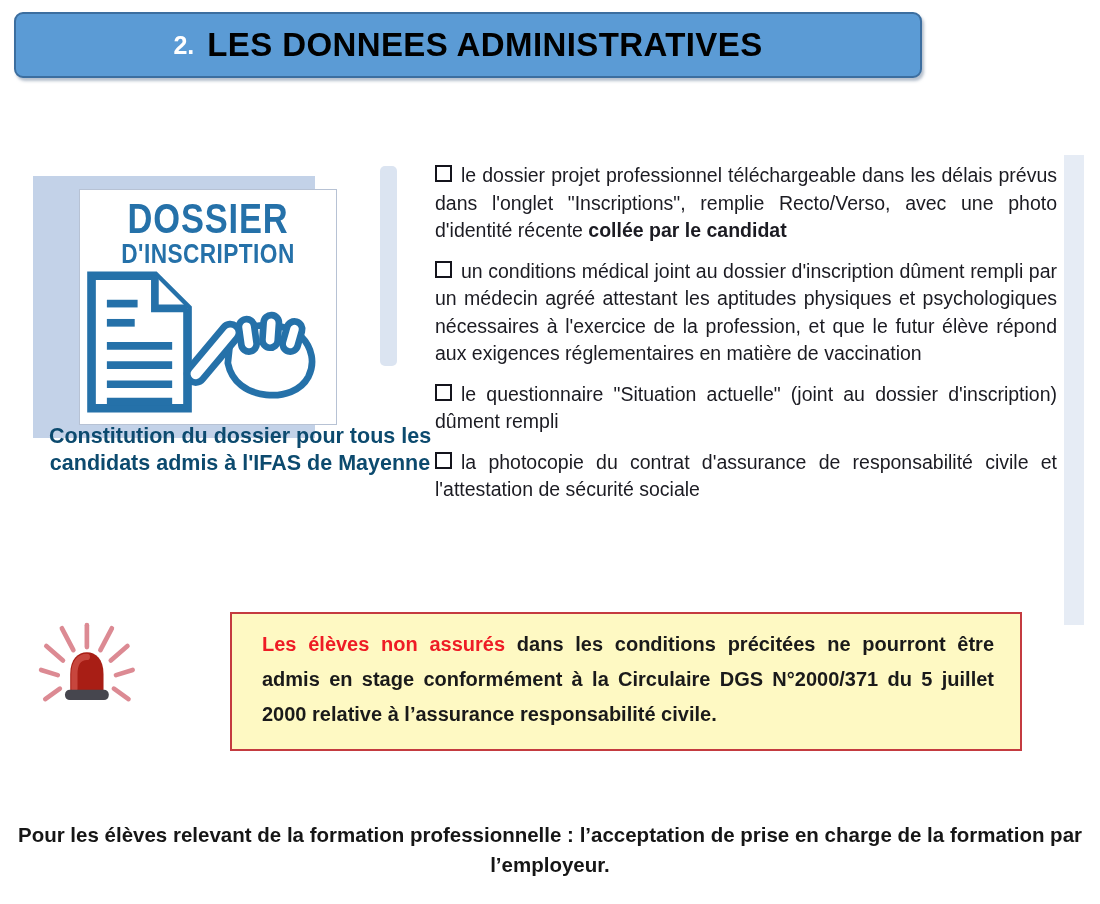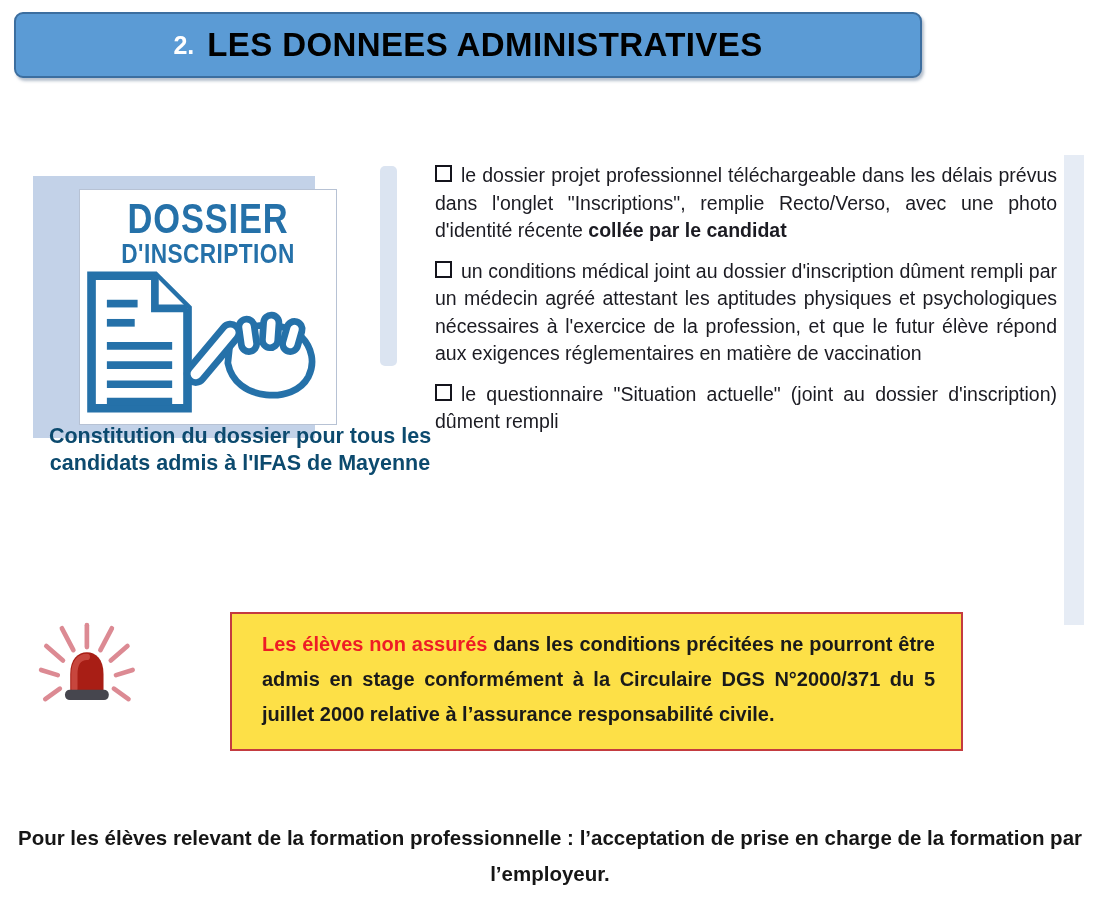--- a/index.html
+++ b/index.html
@@ -30,29 +30,29 @@
            color:#0c4a6e;font-weight:bold;font-size:21.5px;line-height:27px;}
 
   
   .checklist{position:absolute;left:435px;top:162px;width:622px;}
   .check-item{font-size:19.5px;line-height:27.5px;text-align:justify;color:#1b1b22;margin-bottom:13px;}
   .checkbox{display:inline-block;width:13px;height:13px;border:2px solid #14141c;
             margin-right:9px;vertical-align:0px;background:#fff;}
   .bold-tail{font-weight:bold;}
 
   
-  .warn-box{position:absolute;left:230px;top:612px;width:733px;box-sizing:border-box;
-            border:2px solid #c43b40;background:#fde047;padding:13px 26px 17px 30px;}
+  .warn-box{position:absolute;left:230px;top:612px;width:792px;box-sizing:border-box;
+            border:2px solid #c43b40;background:#fef9c3;padding:13px 26px 17px 30px;}
   .warn-text{font-size:20px;font-weight:bold;line-height:35px;text-align:justify;color:#1a1a1a;}
   .warn-red{color:#ee1c25;}
   .alarm{position:absolute;left:38px;top:620px;width:104px;height:104px;}
 
   
   .footer{position:absolute;left:8px;top:820px;width:1084px;text-align:center;
-          font-weight:bold;font-size:20.5px;line-height:36px;color:#161616;}
+          font-weight:bold;font-size:20.5px;line-height:30px;color:#161616;}
 
   svg{display:block;}
 </style>
 </head>
 <body>
 
 <div class="page">
 
   <div class="banner">
     <span class="num">2.</span>
@@ -105,20 +105,23 @@
   <div class="checklist">
     <div class="check-item">
       <span class="checkbox"></span><span>le dossier projet professionnel téléchargeable dans les délais prévus dans l'onglet "Inscriptions", remplie Recto/Verso, avec une photo d'identité récente </span><span class="bold-tail">collée par le candidat</span>
     </div>
     <div class="check-item">
       <span class="checkbox"></span><span>un conditions médical joint au dossier d'inscription dûment rempli par un médecin agréé attestant les aptitudes physiques et psychologiques nécessaires à l'exercice de la profession, et que le futur élève répond aux exigences réglementaires en matière de vaccination</span><span class="bold-tail"></span>
     </div>
     <div class="check-item">
       <span class="checkbox"></span><span>le questionnaire "Situation actuelle" (joint au dossier d'inscription) dûment rempli</span><span class="bold-tail"></span>
     </div>
+    <div class="check-item">
+      <span class="checkbox"></span><span>la photocopie du contrat d'assurance de responsabilité civile et l'attestation de sécurité sociale</span><span class="bold-tail"></span>
+    </div>
   </div>
 
   <svg class="alarm" viewBox="0 0 100 100" aria-hidden="true">
     <g stroke="#dc8a93" stroke-width="4.5" stroke-linecap="round">
       <line x1="47" y1="26" x2="47" y2="5"></line>
       <line x1="34" y1="29" x2="23" y2="8"></line>
       <line x1="60" y1="29" x2="71" y2="8"></line>
       <line x1="24" y1="39" x2="8" y2="25"></line>
       <line x1="70" y1="39" x2="86" y2="25"></line>
       <line x1="19" y1="53" x2="3" y2="48"></line>

